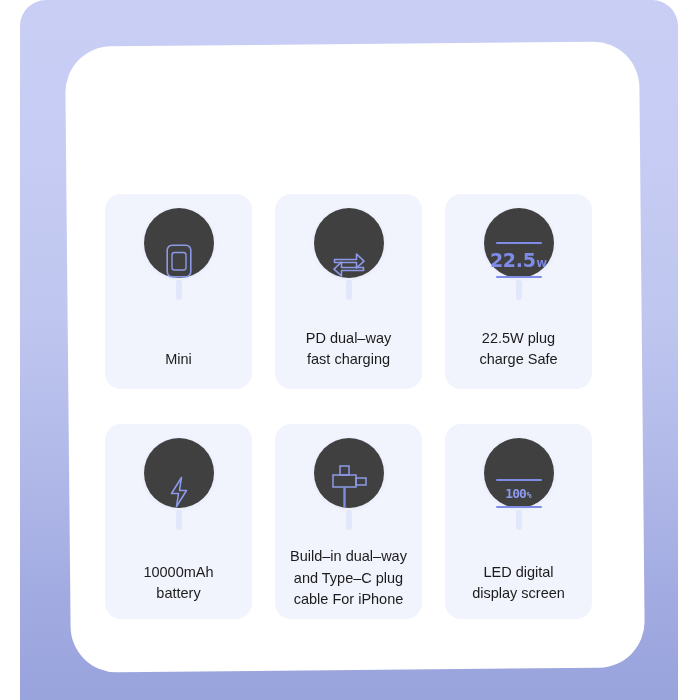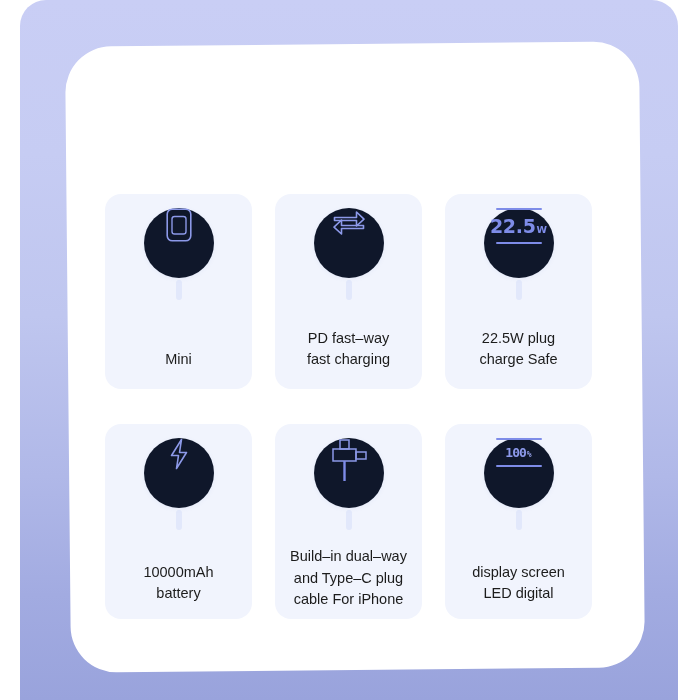--- a/index.html
+++ b/index.html
@@ -118,24 +118,24 @@
     background: #e2e8fb;
   }
   .circle {
     position: absolute;
     left: 50%;
     margin-left: -35px;
     top: 0;
     width: 70px;
     height: 70px;
     border-radius: 50%;
-    background: #0f172a;
+    background: #404040;
     box-shadow: 0 1px 4px rgba(130,145,205,0.10);
     display: flex;
-    align-items: flex-start;
+    align-items: flex-end;
     justify-content: center;
   }
   .circle svg { display: block; overflow: visible; }
 
   
   .caption {
     position: absolute;
     left: 6px;
     right: 6px;
     bottom: 18px;
@@ -233,21 +233,21 @@
             <div class="circle">
               <span>
                 <svg width="36" height="28" viewBox="0 0 36 28" fill="none">
                   <path d="M3.5 9.5 H25.5 V4 L33 11.2 L25.5 18 V12.5 H3.5 Z" stroke="#8c99e8" stroke-width="1.6" stroke-linejoin="round" fill="none"></path>
                   <path d="M32.5 19.5 H10.5 V14 L3 21.2 L10.5 28 V22.5 H32.5 Z" stroke="#8c99e8" stroke-width="1.6" stroke-linejoin="round" fill="none" transform="translate(0,-2)"></path>
                 </svg>
               </span>
             </div>
           </div>
           <div class="caption">
-            <div>PD fast–way</div>
+            <div>PD dual–way</div>
             <div>fast charging</div>
           </div>
         </div>
 
         <div class="card r1">
           <div class="icon-wrap">
             <div class="stem"></div>
             <div class="circle">
               <div class="num-stack">
                 <div class="bar"></div>
@@ -311,21 +311,21 @@
                 <div class="bar"></div>
                 <div class="num-icon">
                   <span class="seg">100</span>
                   <span class="seg-unit">%</span>
                 </div>
                 <div class="bar"></div>
               </div>
             </div>
           </div>
           <div class="caption">
+            <div>LED digital</div>
             <div>display screen</div>
-            <div>LED digital</div>
           </div>
         </div>
 
       </div>
     </div>
   </div>
 </div>
 
 </body></html>

